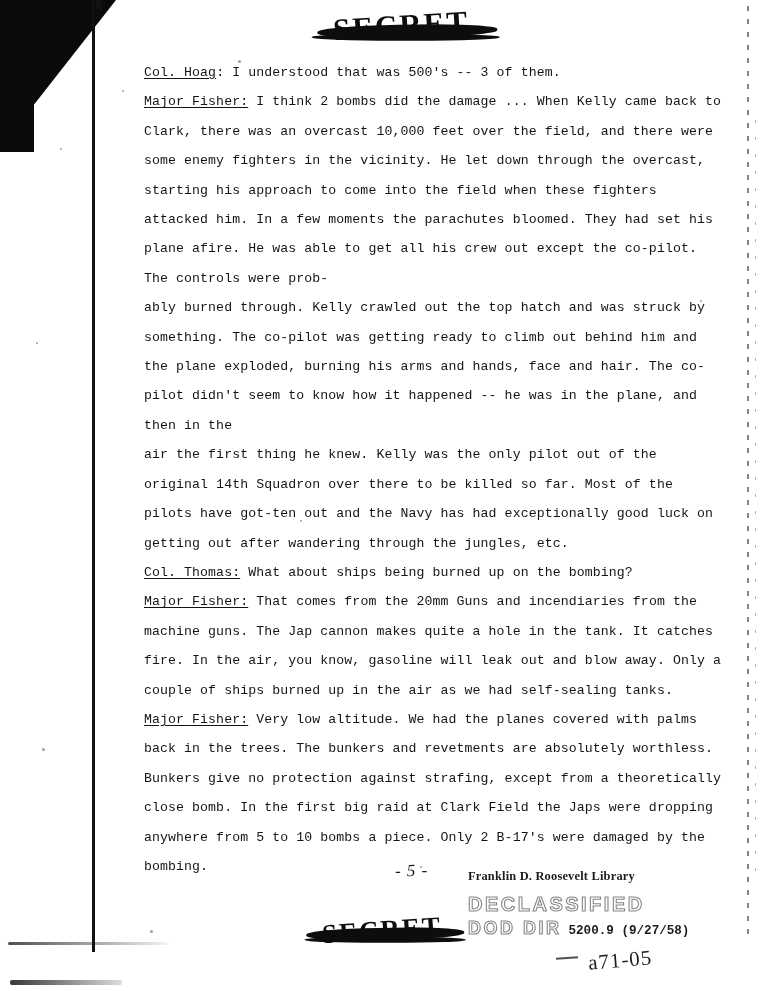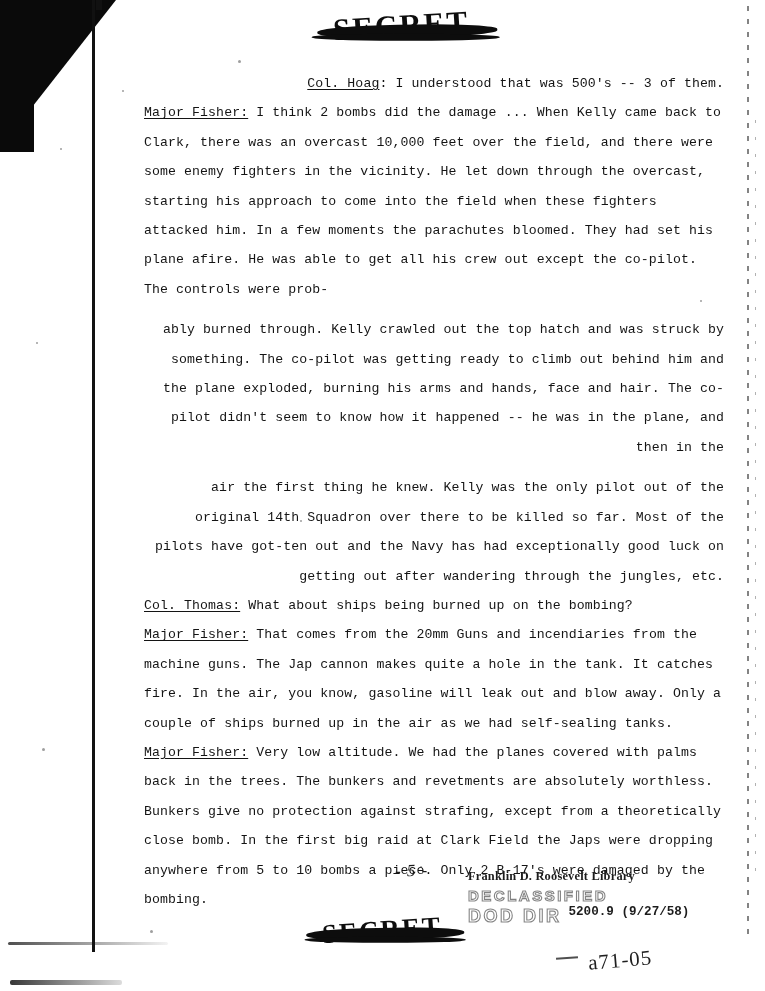--- a/index.html
+++ b/index.html
@@ -141,22 +141,20 @@
     color: #141414;
     letter-spacing: 0.1px;
   }
   .para {
     margin: 0 0 0 0;
   }
   .para + .para {
     margin-top: 0;
   }
   .para.gap {
-    margin-top: 11px;
-    text-align: right;
   }
   .speaker {
     text-decoration: underline;
     text-underline-offset: 2px;
   }
 
   
   #page-number {
     position: absolute;
     left: 395px; top: 861px;
@@ -177,31 +175,31 @@
     font-family: Liberation Serif, serif;
     font-size: 12.4px;
     font-weight: bold;
     color: #1c1c1c;
     letter-spacing: 0.2px;
     white-space: nowrap;
   }
   .stamp-faded {
     font-family: "Liberation Sans", "DejaVu Sans", sans-serif;
     font-weight: bold;
-    font-size: 15px;
+    font-size: 20px;
     letter-spacing: 2.5px;
     color: transparent;
     -webkit-text-stroke: 1.1px rgba(25,25,25,0.62);
-    margin-top: 3px;
+    margin-top: 9px;
     white-space: nowrap;
     opacity: 0.88;
   }
   .stamp-row {
     display: flex;
-    align-items: flex-start;
+    align-items: flex-end;
     margin-top: 2px;
     white-space: nowrap;
   }
   .stamp-row .stamp-faded {
     margin-top: 0;
     font-size: 18px;
   }
   .stamp-typed {
     font-family: "Liberation Mono", "DejaVu Sans Mono", monospace;
     font-size: 12.6px;

